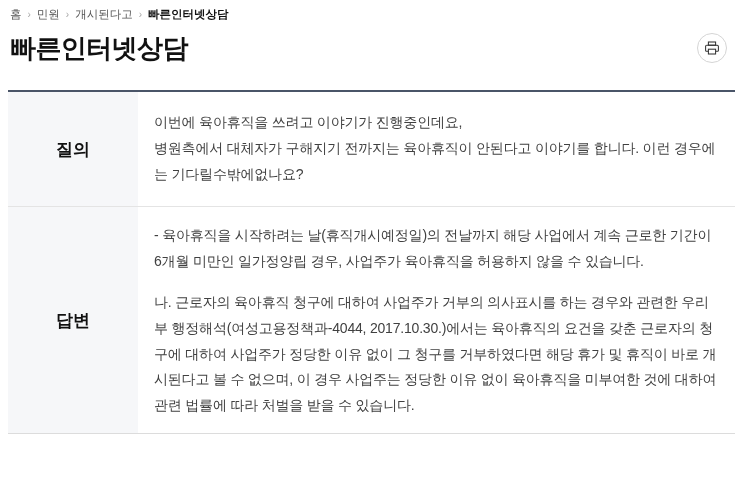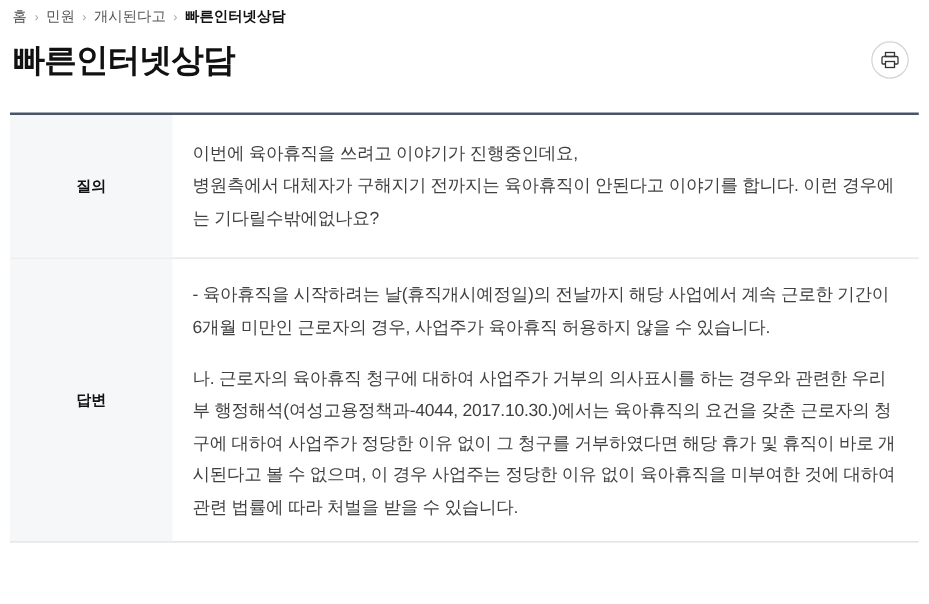--- a/index.html
+++ b/index.html
@@ -88,21 +88,21 @@
     display: flex;
     align-items: stretch;
     border-bottom: 1px solid #e4e4e4;
   }
   .qa-row:last-child { border-bottom: none; }
   .qa-label {
     flex: 0 0 130px;
     display: flex;
     align-items: center;
     justify-content: center;
-    font-size: 12px;
+    font-size: 17px;
     font-weight: bold;
     color: #111111;
     background: #f6f7f9;
     box-sizing: border-box;
   }
   .qa-content {
     flex: 1 1 auto;
     padding: 18px 18px 18px 16px;
     box-sizing: border-box;
     font-size: 14px;
@@ -156,20 +156,20 @@
       <div class="qa-label">질의</div>
       <div class="qa-content">
         <p style="white-space: pre-line;">이번에 육아휴직을 쓰려고 이야기가 진행중인데요,
 병원측에서 대체자가 구해지기 전까지는 육아휴직이 안된다고 이야기를 합니다. 이런 경우에는 기다릴수밖에없나요?</p>
       </div>
     </div>
 
     <div class="qa-row">
       <div class="qa-label">답변</div>
       <div class="qa-content answer">
-        <p>- 육아휴직을 시작하려는 날(휴직개시예정일)의 전날까지 해당 사업에서 계속 근로한 기간이 6개월 미만인 근로자의 경우, 사업주가 육아휴직 허용하지 않을 수 있습니다.</p>
+        <p>- 육아휴직을 시작하려는 날(휴직개시예정일)의 전날까지 해당 사업에서 계속 근로한 기간이 6개월 미만인 일가정양립 경우, 사업주가 육아휴직을 허용하지 않을 수 있습니다.</p>
         <p>나. 근로자의 육아휴직 청구에 대하여 사업주가 거부의 의사표시를 하는 경우와 관련한 우리부 행정해석(여성고용정책과-4044, 2017.10.30.)에서는 육아휴직의 요건을 갖춘 근로자의 청구에 대하여 사업주가 정당한 이유 없이 그 청구를 거부하였다면 해당 휴가 및 휴직이 바로 개시된다고 볼 수 없으며, 이 경우 사업주는 정당한 이유 없이 육아휴직을 미부여한 것에 대하여 관련 법률에 따라 처벌을 받을 수 있습니다.</p>
       </div>
     </div>
 
   </div>
 
 </div>
 
 </body></html>

